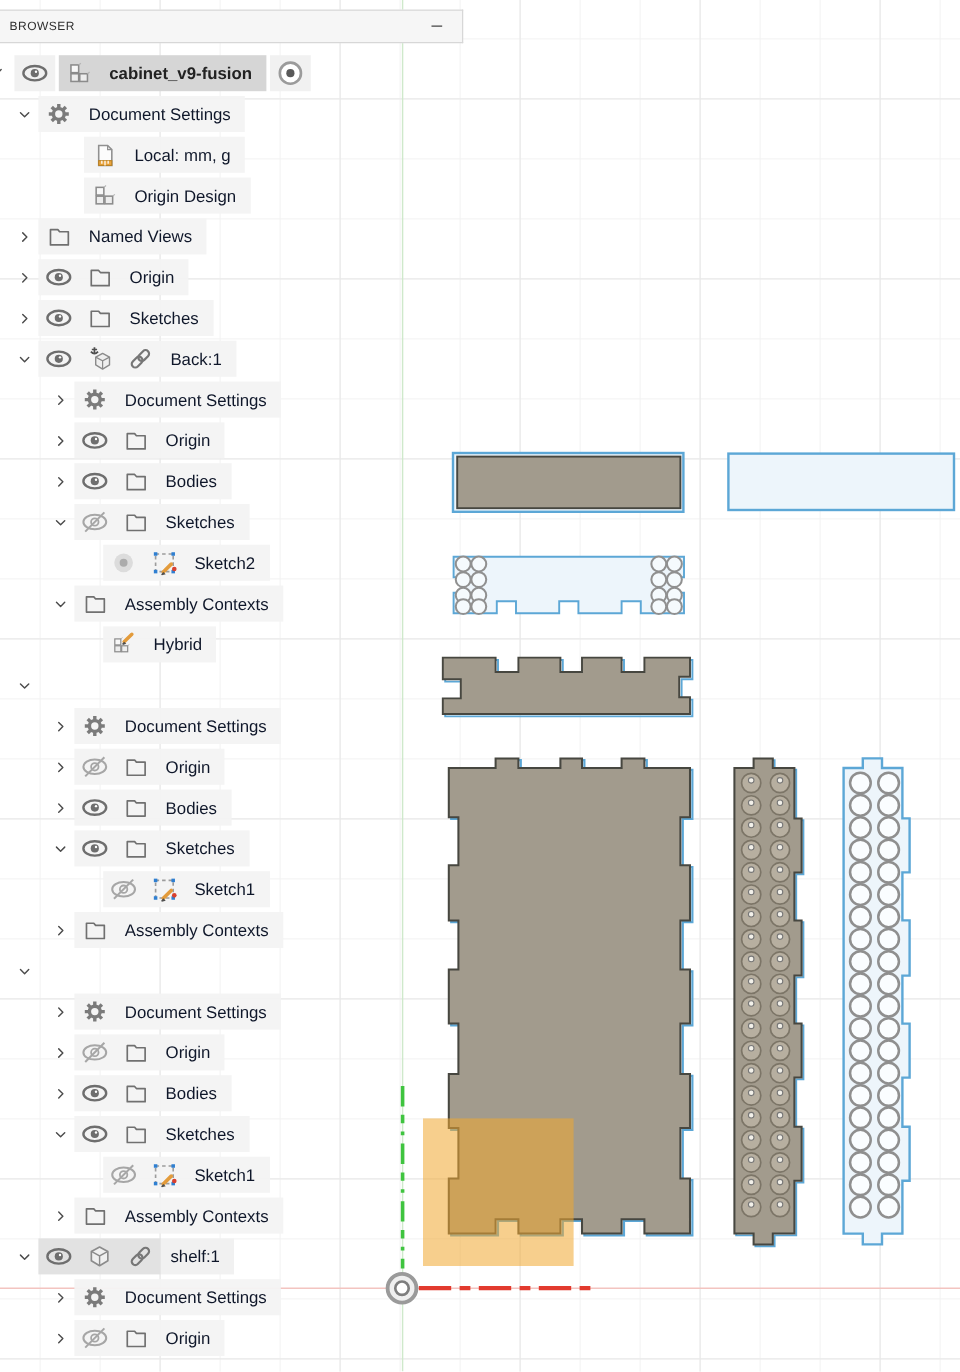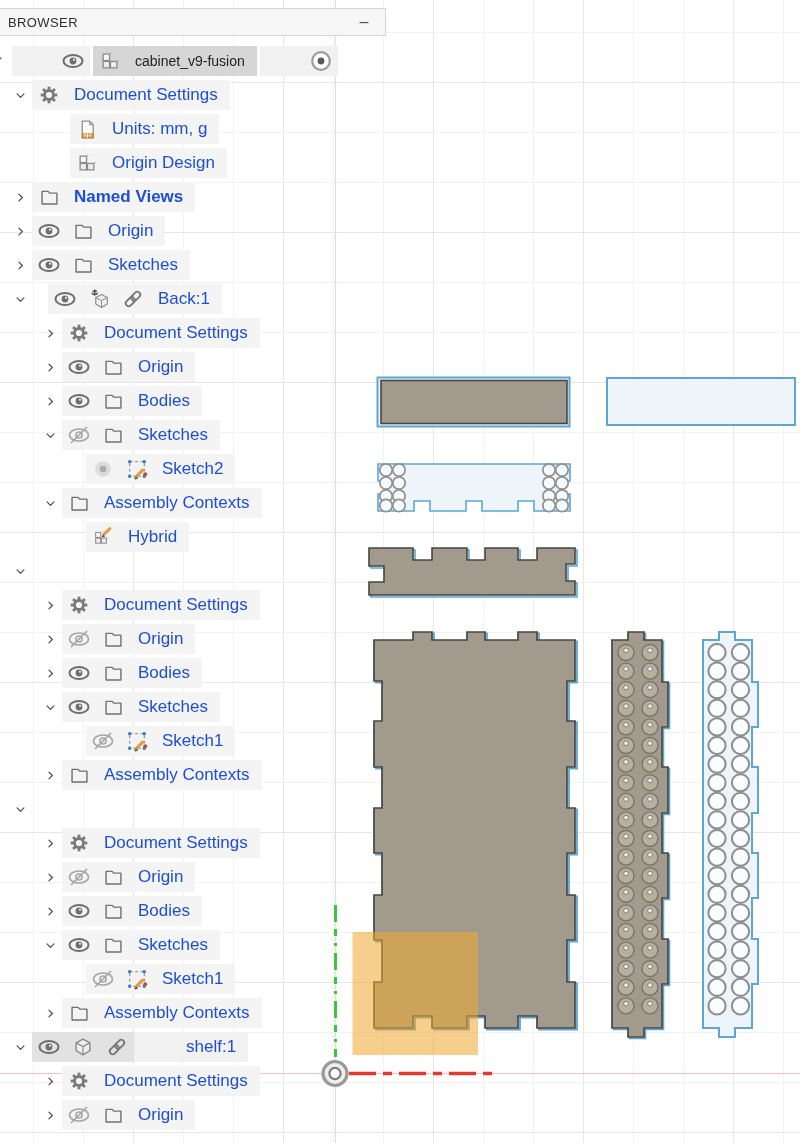--- a/index.html
+++ b/index.html
@@ -15,33 +15,33 @@
       linear-gradient(to right,#f2f2f2 1px,transparent 1px),
       linear-gradient(to bottom,#f2f2f2 1px,transparent 1px);
     background-size:150px 150px,150px 150px,50px 50px,50px 50px;
     background-position:133px 82px,133px 82px,33px 32px,33px 32px;}
   .viewport svg{position:absolute;left:0;top:0;}
 
   
   .browser-header{position:absolute;left:0;top:8px;width:386px;height:28px;
     background:#f6f6f6;border:1px solid #d7d7d7;border-left:none;box-sizing:border-box;
     display:flex;align-items:center;}
-  .browser-title{font-size:13px;color:#2e2e2e;letter-spacing:.4px;padding-left:8px;flex:1;}
+  .browser-title{font-size:10px;color:#2e2e2e;letter-spacing:.4px;padding-left:8px;flex:1;}
   .minimize-btn{width:22px;height:22px;margin-right:10px;border:none;background:transparent;
     font-size:16px;line-height:20px;color:#4a4a4a;cursor:pointer;text-align:center;padding:0;}
 
   .row{position:absolute;height:34px;display:flex;align-items:center;}
   .tile{display:flex;align-items:center;height:30px;background:rgba(243,243,243,0.95);}
   .tile.dark{background:#d6d6d6;}
   .tile.mid{background:#e2e2e2;}
-  .tile.lite{background:rgba(240,240,240,0.95);padding-left:44px;}
+  .tile.lite{background:rgba(240,240,240,0.95);}
   .slot{width:34px;height:30px;display:flex;align-items:center;justify-content:center;flex:none;}
   .chev{width:24px;height:30px;display:flex;align-items:center;justify-content:center;flex:none;}
-  .lbl{font-size:17px;color:#1d4ed8;white-space:nowrap;padding:0 12px 0 8px;line-height:30px;}
-  .lbl.bold{font-weight:400;font-size:14px;color:#222;}
+  .lbl{font-size:14px;color:#0f172a;white-space:nowrap;padding:0 12px 0 8px;line-height:30px;}
+  .lbl.bold{font-weight:700;font-size:14px;color:#222;}
   .gap{width:3px;height:30px;flex:none;}
   .root-chev-clip{position:absolute;left:0;top:52px;width:7px;height:18px;overflow:hidden;}
   .root-chev-clip svg{position:absolute;left:-10px;top:0;}
 </style>
 </head>
 <body>
 
 <div class="viewport">
   <div id="vp-svg">
       <svg width="800" height="1143" viewBox="0 0 800 1143">
@@ -286,39 +286,39 @@
               <path d="M6,2.5 H14.5 L18.5,6.5 V21.5 H6 Z" fill="#fcfcfc" stroke="#909090" stroke-width="1.5"></path>
               <path d="M14.5,2.5 V6.5 H18.5" fill="none" stroke="#909090" stroke-width="1.2"></path>
               <rect x="6" y="17" width="12.5" height="4.5" fill="#eaa53f" stroke="#b97f1f" stroke-width="1"></rect>
               <g stroke="#fff" stroke-width="1.2">
                 <line x1="9" y1="17" x2="9" y2="20"></line>
                 <line x1="12" y1="17" x2="12" y2="21.5"></line>
                 <line x1="15" y1="17" x2="15" y2="20"></line>
               </g>
             </svg>
           </span>
-          <span class="lbl">Units: mm, g</span>
+          <span class="lbl">Local: mm, g</span>
         </span>
       </div>
       <div class="row" style="top:146px;left:70px;">
         <span class="tile">
           <span class="slot">
             <svg width="22" height="22" viewBox="0 0 24 24">
               <g fill="#ededed" stroke="#8b8b8b" stroke-width="1.4">
                 <rect x="4.5" y="4.5" width="7" height="7" fill="#f8f8f8"></rect>
                 <rect x="4.5" y="12.5" width="7" height="7"></rect>
                 <rect x="12.5" y="12.5" width="7" height="7"></rect>
               </g>
               <path d="M11.5,4.5 l2,-1.6 M19.5,12.5 l2,-1.6" fill="none" stroke="#b5b5b5" stroke-width="1.1"></path>
             </svg>
           </span>
           <span class="lbl">Origin Design</span>
         </span>
       </div>
-      <div class="row" style="top:180px;left:8px;font-weight:bold;">
+      <div class="row" style="top:180px;left:8px;">
         <span class="chev">
           <svg width="15" height="15" viewBox="0 0 24 24">
             <polyline points="9.5,6.5 15,12 9.5,17.5" fill="none" stroke="#4b4b4b" stroke-width="1.9" stroke-linecap="round" stroke-linejoin="round"></polyline>
           </svg>
         </span>
         <span class="tile">
           <span class="slot">
             <svg width="21" height="21" viewBox="0 0 24 24">
               <path d="M3.5,19.5 V5 H10.5 L12.2,7 H20.5 V19.5 Z" fill="none" stroke="#707070" stroke-width="1.6" stroke-linejoin="round"></path>
             </svg>
@@ -363,21 +363,21 @@
             </svg>
           </span>
           <span class="slot">
             <svg width="21" height="21" viewBox="0 0 24 24">
               <path d="M3.5,19.5 V5 H10.5 L12.2,7 H20.5 V19.5 Z" fill="none" stroke="#707070" stroke-width="1.6" stroke-linejoin="round"></path>
             </svg>
           </span>
           <span class="lbl">Sketches</span>
         </span>
       </div>
-      <div class="row" style="top:282px;left:8px;gap:16px;">
+      <div class="row" style="top:282px;left:8px;">
         <span class="chev">
           <svg width="15" height="15" viewBox="0 0 24 24">
             <polyline points="6.5,9.5 12,15 17.5,9.5" fill="none" stroke="#4b4b4b" stroke-width="1.9" stroke-linecap="round" stroke-linejoin="round"></polyline>
           </svg>
         </span>
         <span class="tile">
           <span class="slot">
             <svg width="24" height="24" viewBox="0 0 24 24">
               <ellipse cx="12" cy="12" rx="9.5" ry="6" fill="none" stroke="#6e6e6e" stroke-width="2"></ellipse>
               <circle cx="12" cy="12" r="3.4" fill="#6e6e6e"></circle>

